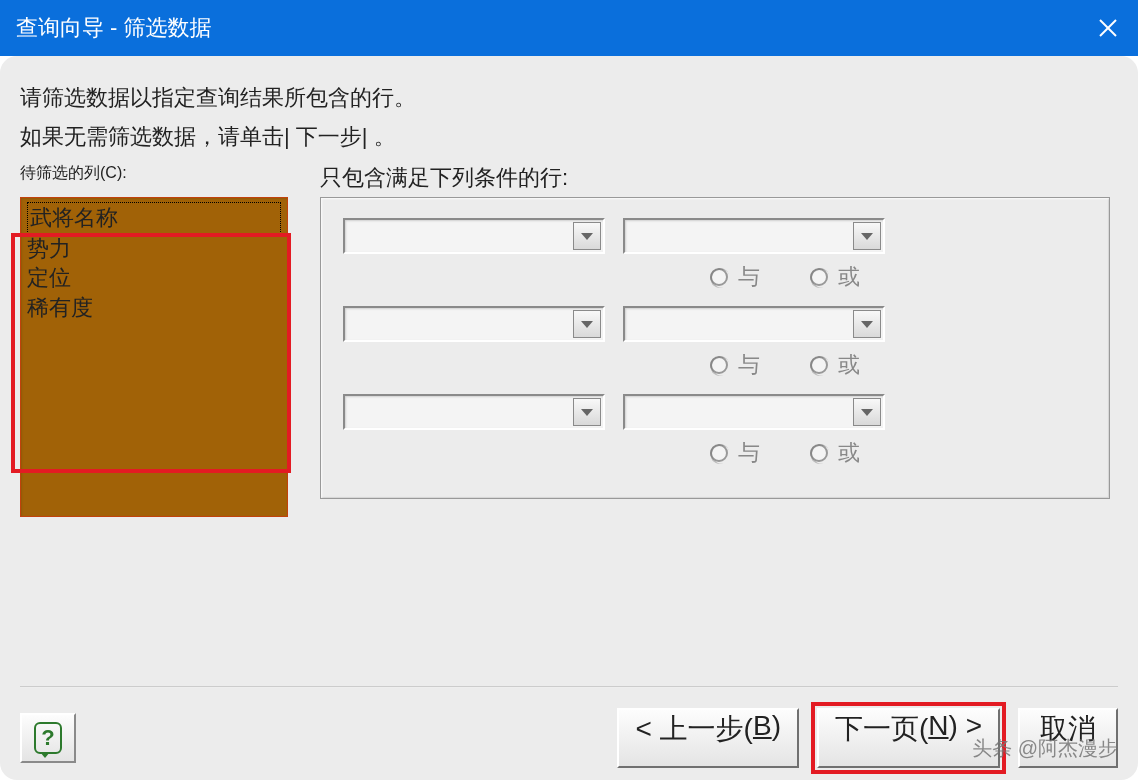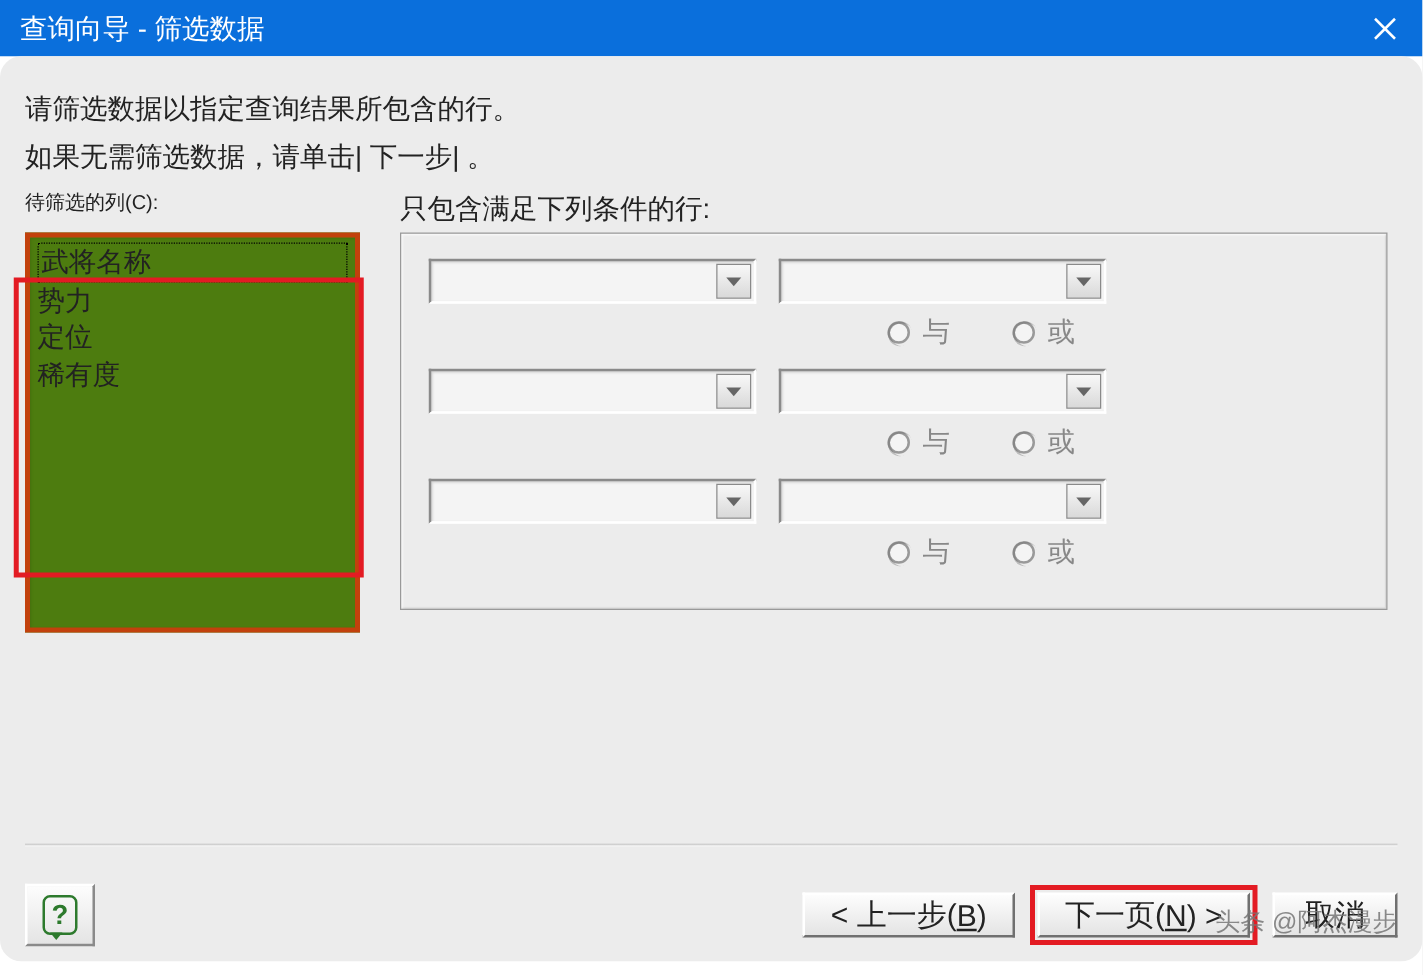--- a/index.html
+++ b/index.html
@@ -6,21 +6,21 @@
 body {
   font-family: "Microsoft YaHei", "SimSun", Arial, sans-serif;
   background: #fff;
   width: 1138px;
   height: 780px;
   overflow: hidden;
   position: relative;
 }
 .titlebar {
   background: #0a6fdc;
-  height: 45px;
+  height: 56px;
   display: flex;
   align-items: center;
   justify-content: space-between;
   padding: 0 0 0 16px;
 }
 .titlebar-text {
   color: #fff;
   font-size: 22px;
 }
 .close-btn {
@@ -61,22 +61,22 @@
   font-size: 22px;
   color: #222;
 }
 .content-row {
   display: flex;
   margin-top: 4px;
 }
 .listbox-wrapper {
   width: 268px;
   height: 320px;
-  background: #4d7c0f;
-  border: 4px solid #c2410c;
+  background: #a16207;
+  border: 1px solid #c2410c;
   box-shadow: inset 1px 1px 2px rgba(0,0,0,0.1);
 }
 .listbox-highlight {
   position: absolute;
   border: 4px solid #e31b23;
   pointer-events: none;
 }
 .listbox-highlight.box1 {
   left: 11px;
   top: 177px;
@@ -225,32 +225,32 @@
   border-right:5px solid transparent;
   border-top:6px solid #2d7a2d;
 }
 .nav-buttons {
   margin-left: auto;
   display: flex;
   gap: 18px;
   align-items: center;
 }
 .win-btn {
-  height: 36px;
+  height: 60px;
   min-width: 170px;
   padding: 0 16px;
   background: linear-gradient(#fdfdfd,#e4e4e4);
   border-top: 2px solid #fff;
   border-left: 2px solid #fff;
   border-right: 2px solid #707070;
   border-bottom: 2px solid #707070;
-  font-size: 24px;
+  font-size: 28px;
   color: #222;
   display: flex;
-  align-items: flex-end;
+  align-items: flex-start;
   justify-content: center;
   cursor: pointer;
 }
 .next-highlight {
   position: relative;
 }
 .next-highlight::before {
   content: "";
   position: absolute;
   left: -8px;

